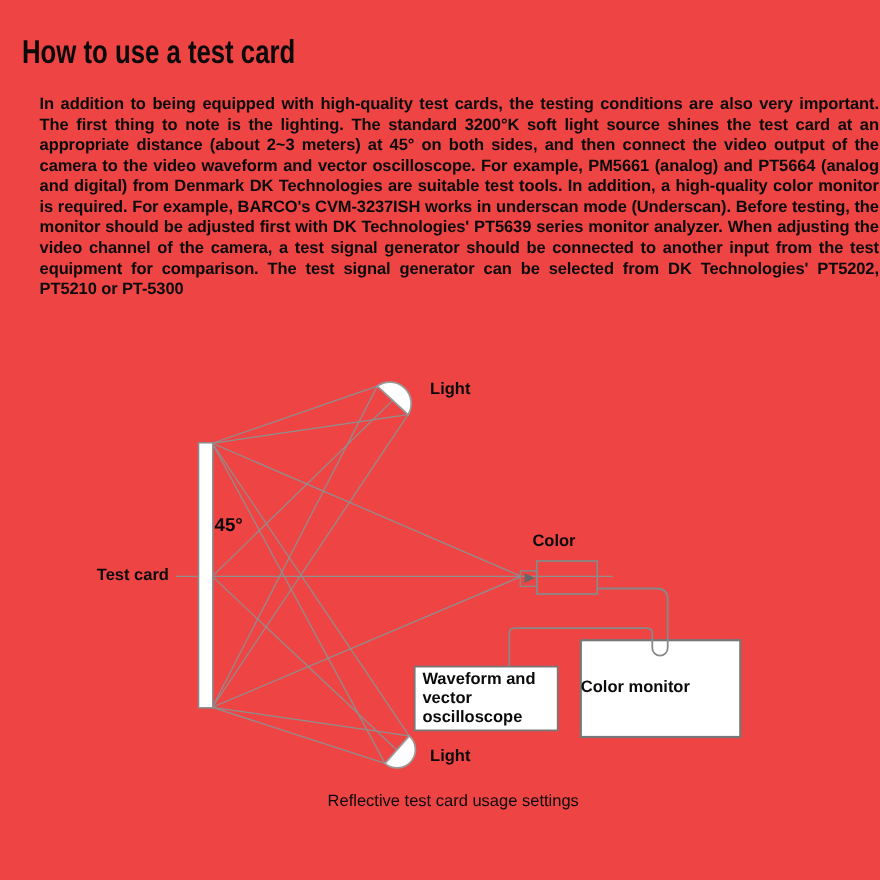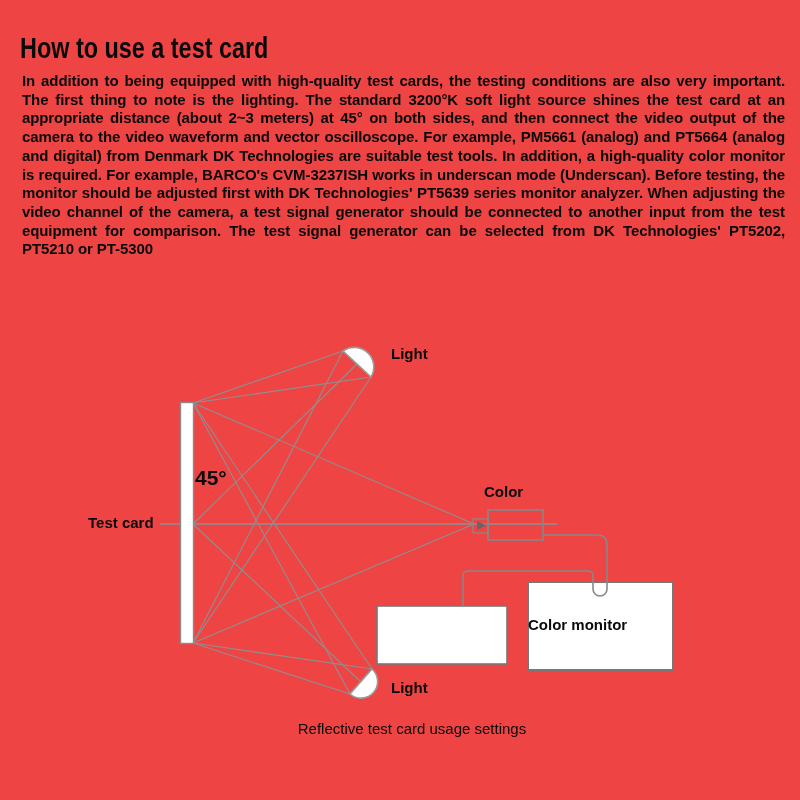--- a/index.html
+++ b/index.html
@@ -6,32 +6,32 @@
   .page{
     position:relative;width:800px;height:800px;background:#ef4444;overflow:hidden;
     font-family:"Liberation Sans",sans-serif;color:#0a0a0a;
   }
   .title{
     position:absolute;left:20px;top:31px;margin:0;
     font-size:30px;font-weight:bold;white-space:nowrap;
     transform:scaleX(0.78);transform-origin:left center;letter-spacing:0px;
   }
   .body-text{
-    position:absolute;left:20px;top:70px;width:763px;margin:2px;
+    position:absolute;left:20px;top:70px;width:763px;margin:16px;
     font-size:15px;font-weight:bold;line-height:18.7px;text-align:justify;
     letter-spacing:-0.1px;
   }
   .diagram{position:absolute;left:0;top:300px;width:800px;height:500px;padding-left:23px;}
   .diagram svg{position:absolute;left:0;top:0;}
   .dlabel{
     position:absolute;font-size:15px;font-weight:bold;color:#0a0a0a;
     white-space:nowrap;line-height:17px;
   }
   .dlabel.wrap{white-space:normal;}
-  .angle{font-size:21px;}
+  .angle{font-size:17px;}
   .wf-label{width:122px;}
   .cm-label{width:145px;text-align:left;}
   .caption{
     position:absolute;left:25px;top:420px;width:774px;text-align:center;
     font-size:15px;font-weight:normal;white-space:nowrap;
   }
 </style>
 </head>
 <body>
 
@@ -74,19 +74,20 @@
 
       <rect x="488" y="510" width="55" height="30" fill="none" stroke="#888888" stroke-width="1.6"></rect>
       <rect x="473" y="519" width="15" height="14" fill="none" stroke="#888888" stroke-width="1.3"></rect>
       <polygon points="477,521 477,530 486,525.5" fill="#666666"></polygon>
     </svg>
 
     <div class="dlabel" style="left:391px;top:45px;">Light</div>
     <div class="dlabel angle" style="left:195px;top:169px;">45°</div>
     <div class="dlabel" style="left:484px;top:183px;">Color</div>
     <div class="dlabel" style="left:88px;top:214px;">Test card</div>
+    <div class="dlabel wrap wf-label" style="left:384px;top:309px;">Waveform and vector oscilloscope</div>
     <div class="dlabel cm-label" style="left:528px;top:316px;">Color monitor</div>
     <div class="dlabel" style="left:391px;top:379px;">Light</div>
 
     <div class="caption">Reflective test card usage settings</div>
   </div>
 
 </div>
 
 </body></html>

